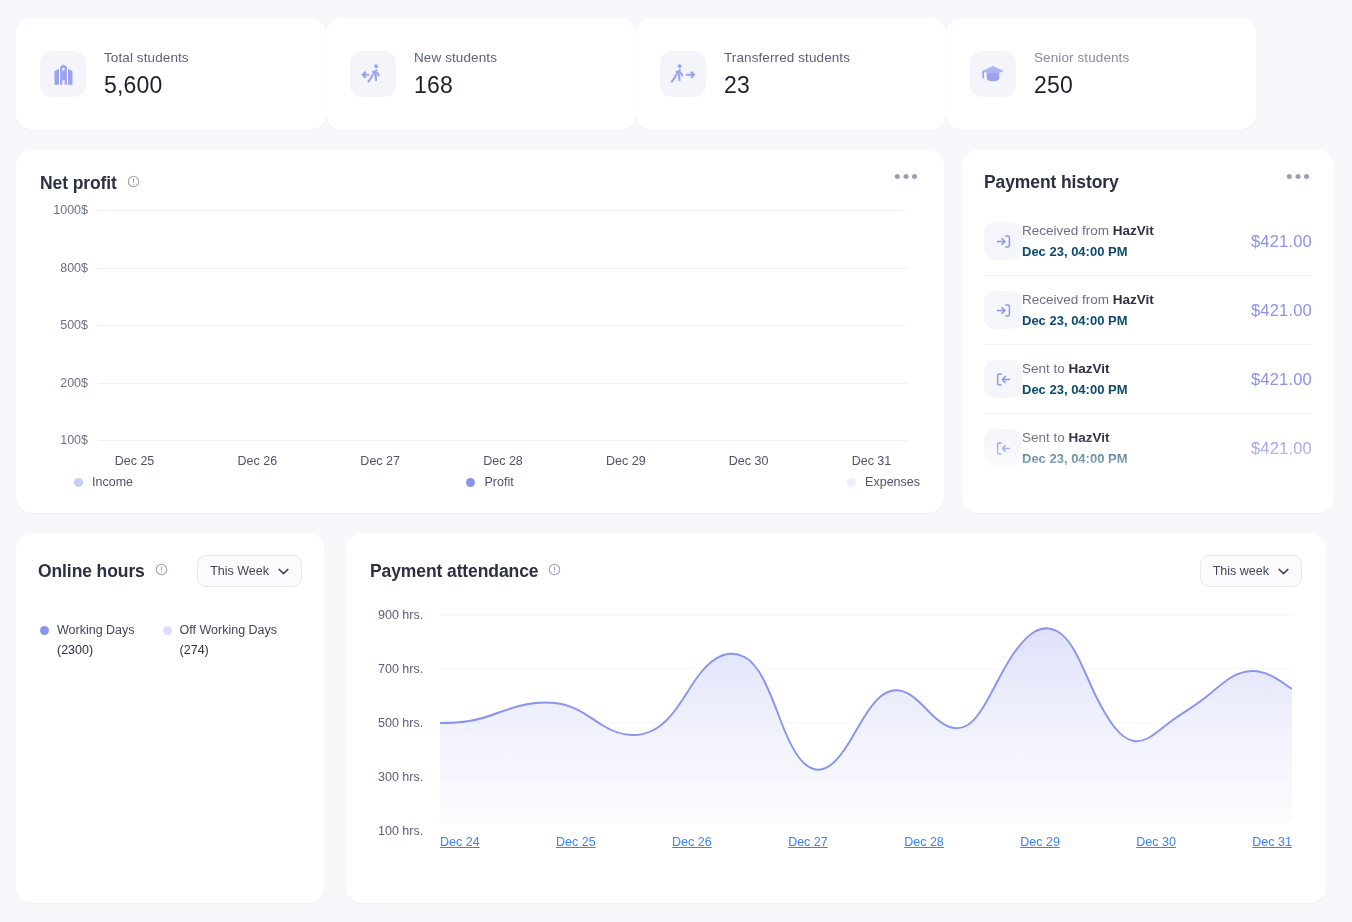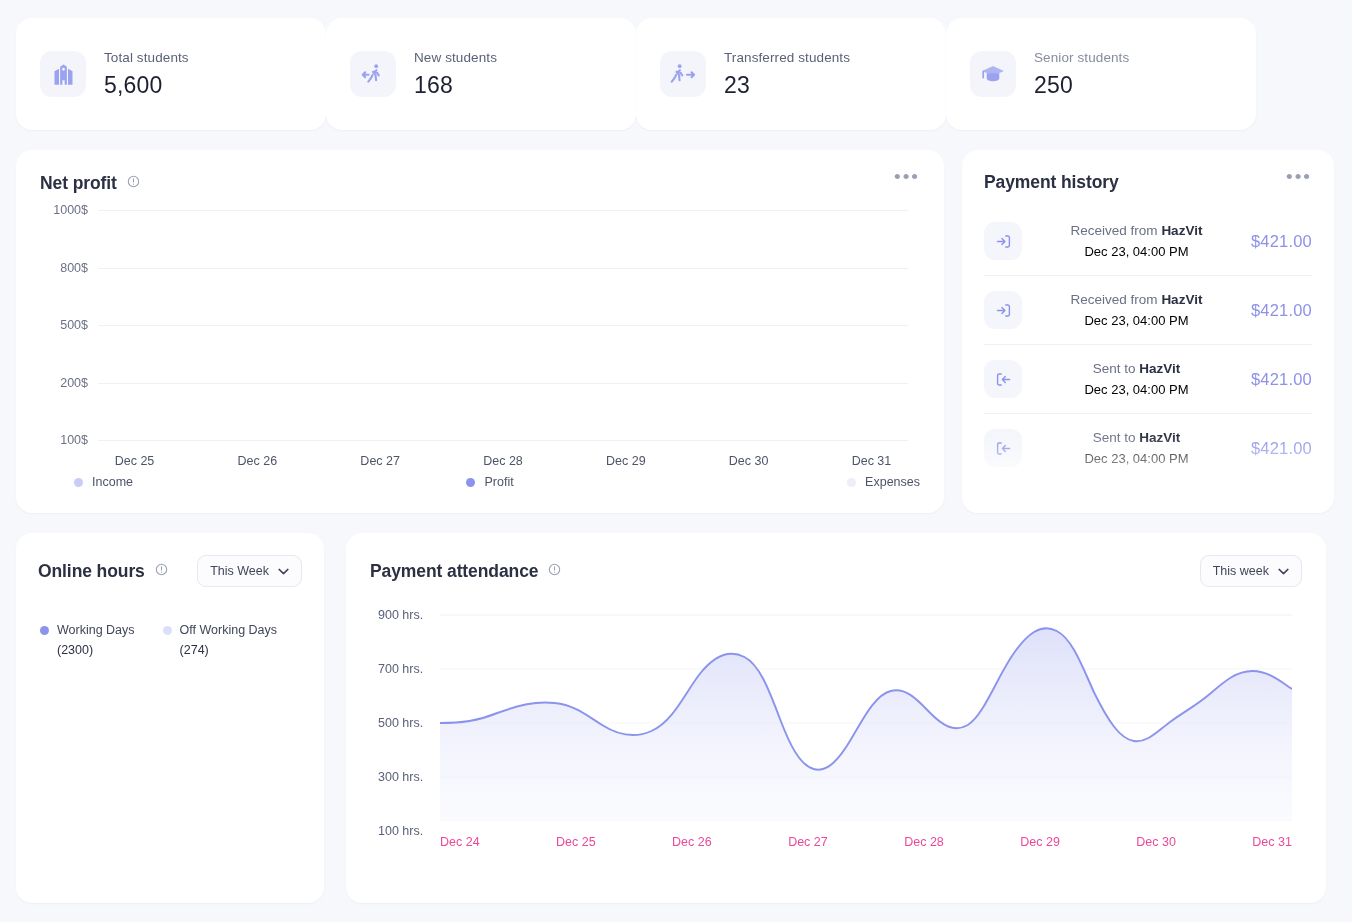--- a/index.html
+++ b/index.html
@@ -46,32 +46,32 @@
   .bargroup { display: flex; align-items: flex-end; gap: 8px; position: relative; }
   .bar { width: 19px; border-radius: 5px 5px 2px 2px; }
   .xlabel { position: absolute; top: 100%; left: 50%; transform: translateX(-50%);
             margin-top: 14px; font-size: 12.5px; color: #4d5468; white-space: nowrap; }
   .np-legend { position: absolute; left: 58px; right: 24px; bottom: 24px;
                display: flex; justify-content: space-between; text-align: center; }
   .legend-item { display: flex; align-items: center; gap: 9px; font-size: 12.5px; color: #4d5468; }
   .dot { width: 9px; height: 9px; border-radius: 50%; flex: none; }
 
   
-  .payments { width: 372px; height: 363px; padding: 22px 22px 0 22px; position: relative; overflow: hidden; text-align: center; }
+  .payments { width: 372px; height: 363px; padding: 22px 22px 0 22px; position: relative; overflow: hidden; }
   .pay-head { display: flex; justify-content: space-between; align-items: flex-start; }
   .pay-list { margin-top: 14px; }
-  .pay-row { display: flex; align-items: center; gap: 14px; padding: 15px 0;
+  .pay-row { display: flex; align-items: center; padding: 15px 0;
              border-bottom: 1px solid #f1f2f7; }
   .pay-row:last-child { border-bottom: none; }
   .pay-icon { width: 38px; height: 38px; border-radius: 11px; background: #f5f6fb;
               display: flex; align-items: center; justify-content: center; flex: none; }
   .pay-text { flex: 1; }
   .pay-title { font-size: 13.5px; color: #6a7085; margin-bottom: 6px; }
   .pay-title b { color: #2b3042; font-weight: bold; }
-  .pay-date { font-size: 13px; color: #000000; }
+  .pay-date { font-size: 13px; color: #0c4a6e; font-weight: bold; }
   .pay-amount { font-size: 16.5px; color: #8d92e8; letter-spacing: .2px; }
   .fade-mask { position: absolute; left: 0; right: 0; bottom: 0; height: 78px;
                background: linear-gradient(to bottom, rgba(255,255,255,0) 0%, #ffffff 72%); pointer-events: none; }
 
   
   .bottom-row { display: flex; gap: 22px; margin-top: 20px; }
   .onlinehours { width: 308px; height: 370px; padding: 22px 22px 0 22px; position: relative; }
   .oh-head { display: flex; justify-content: space-between; align-items: center; }
   .select-pill {
     display: inline-flex; align-items: center; gap: 9px; border: 1px solid #e6e8f0;
@@ -88,21 +88,21 @@
   .oh-leg-top { display: flex; align-items: center; gap: 8px; margin-bottom: 6px; }
   .oh-leg-val { font-size: 12.5px; color: #2b3042; padding-left: 17px; }
 
   
   .attendance { width: 980px; height: 370px; padding: 22px 24px 0 24px; position: relative; }
   .att-head { display: flex; justify-content: space-between; align-items: center; }
   .att-chart { position: relative; margin-top: 22px; height: 240px; }
   .att-plot { position: absolute; left: 70px; right: 10px; top: 0; bottom: 28px; }
   .att-xlabels { position: absolute; left: 70px; right: 10px; bottom: 0;
                  display: flex; justify-content: space-between; }
-  .att-xlabel { font-size: 12.5px; color: #ec4899; }
+  .att-xlabel { font-size: 12.5px; color: #3b82f6; text-decoration: underline; }
   .att-ylabel { position: absolute; left: 8px; transform: translateY(-50%);
                 font-size: 12.5px; color: #5a6179; }
 </style>
 </head>
 <body>
 
 <div class="page">
 
   <div class="stats-row">
 

